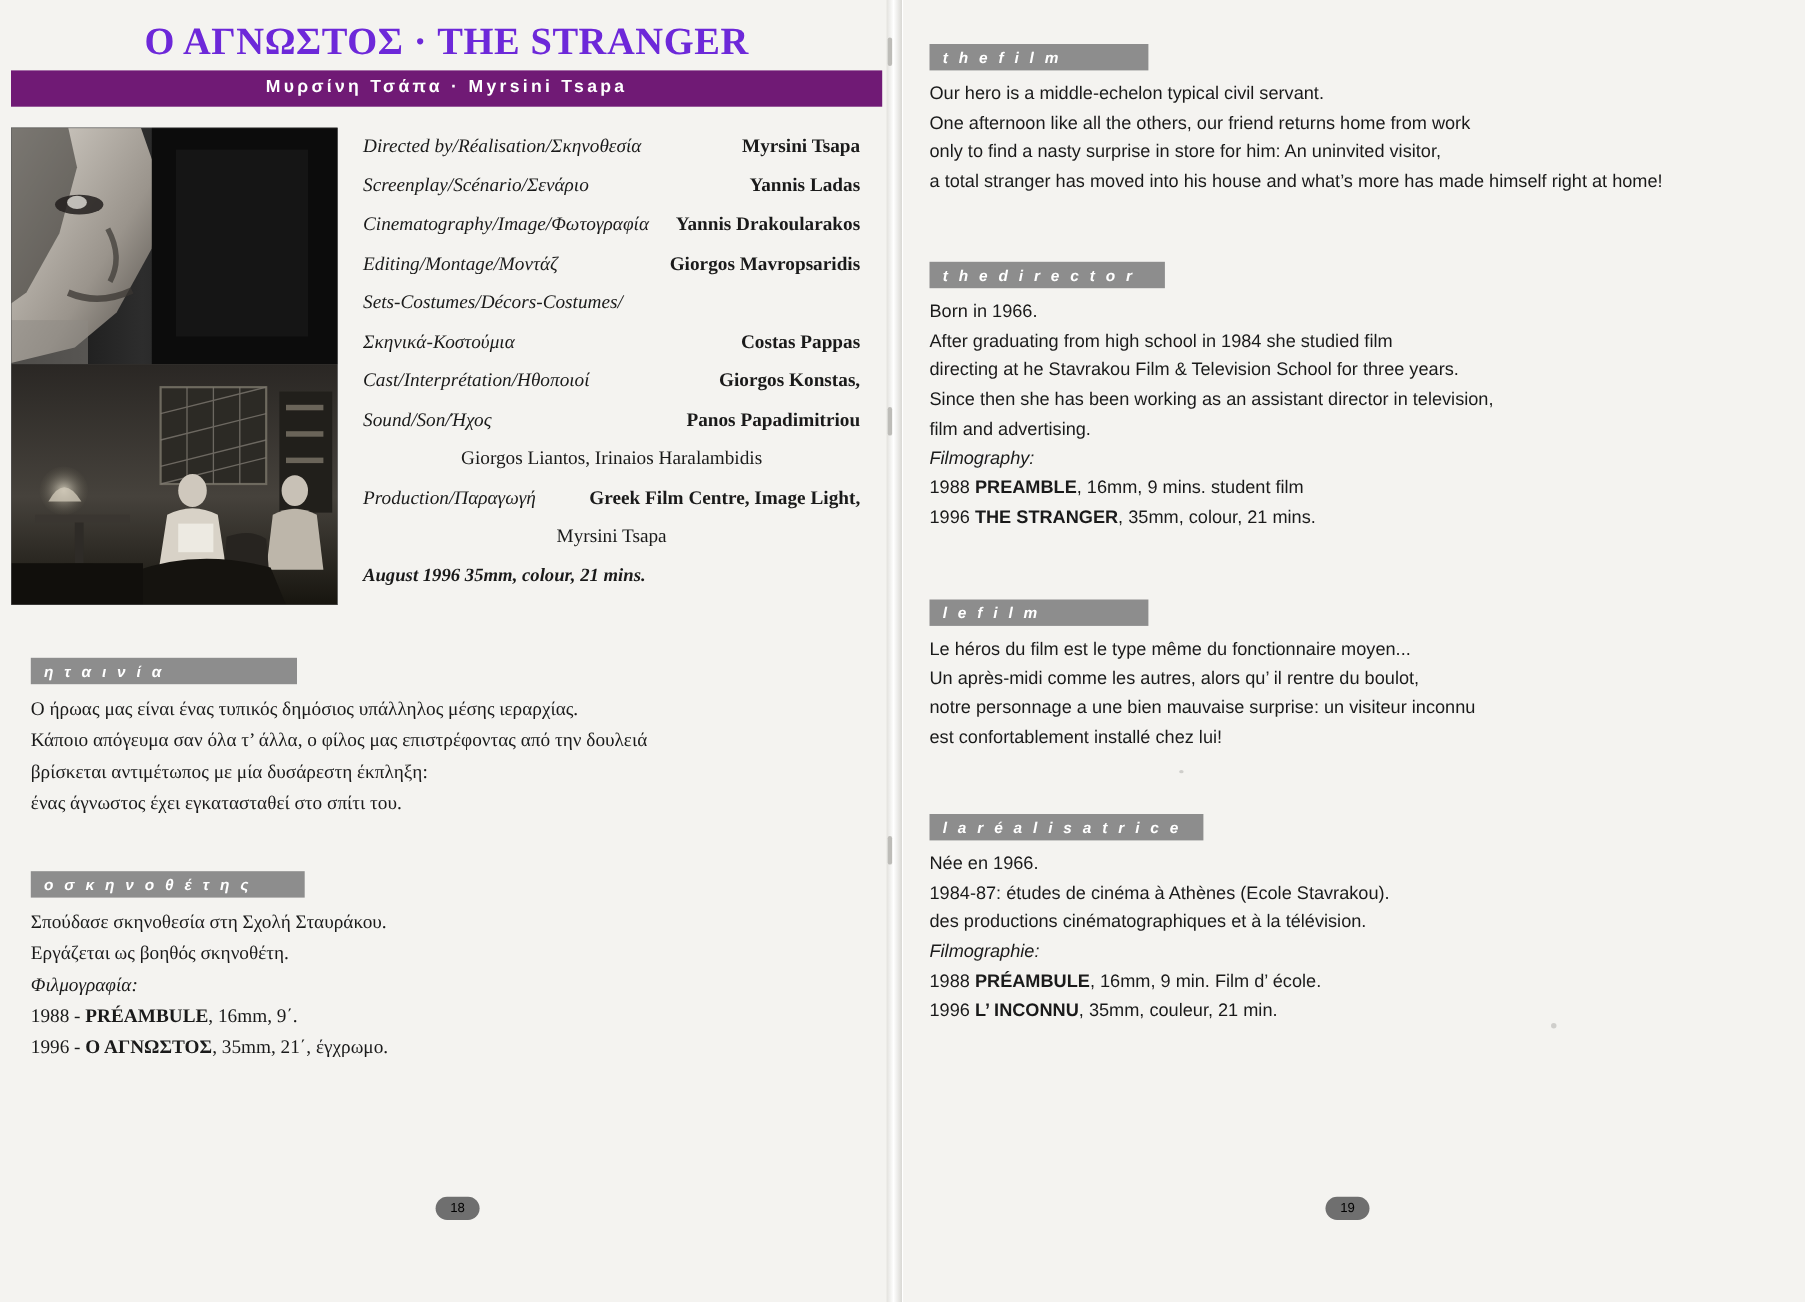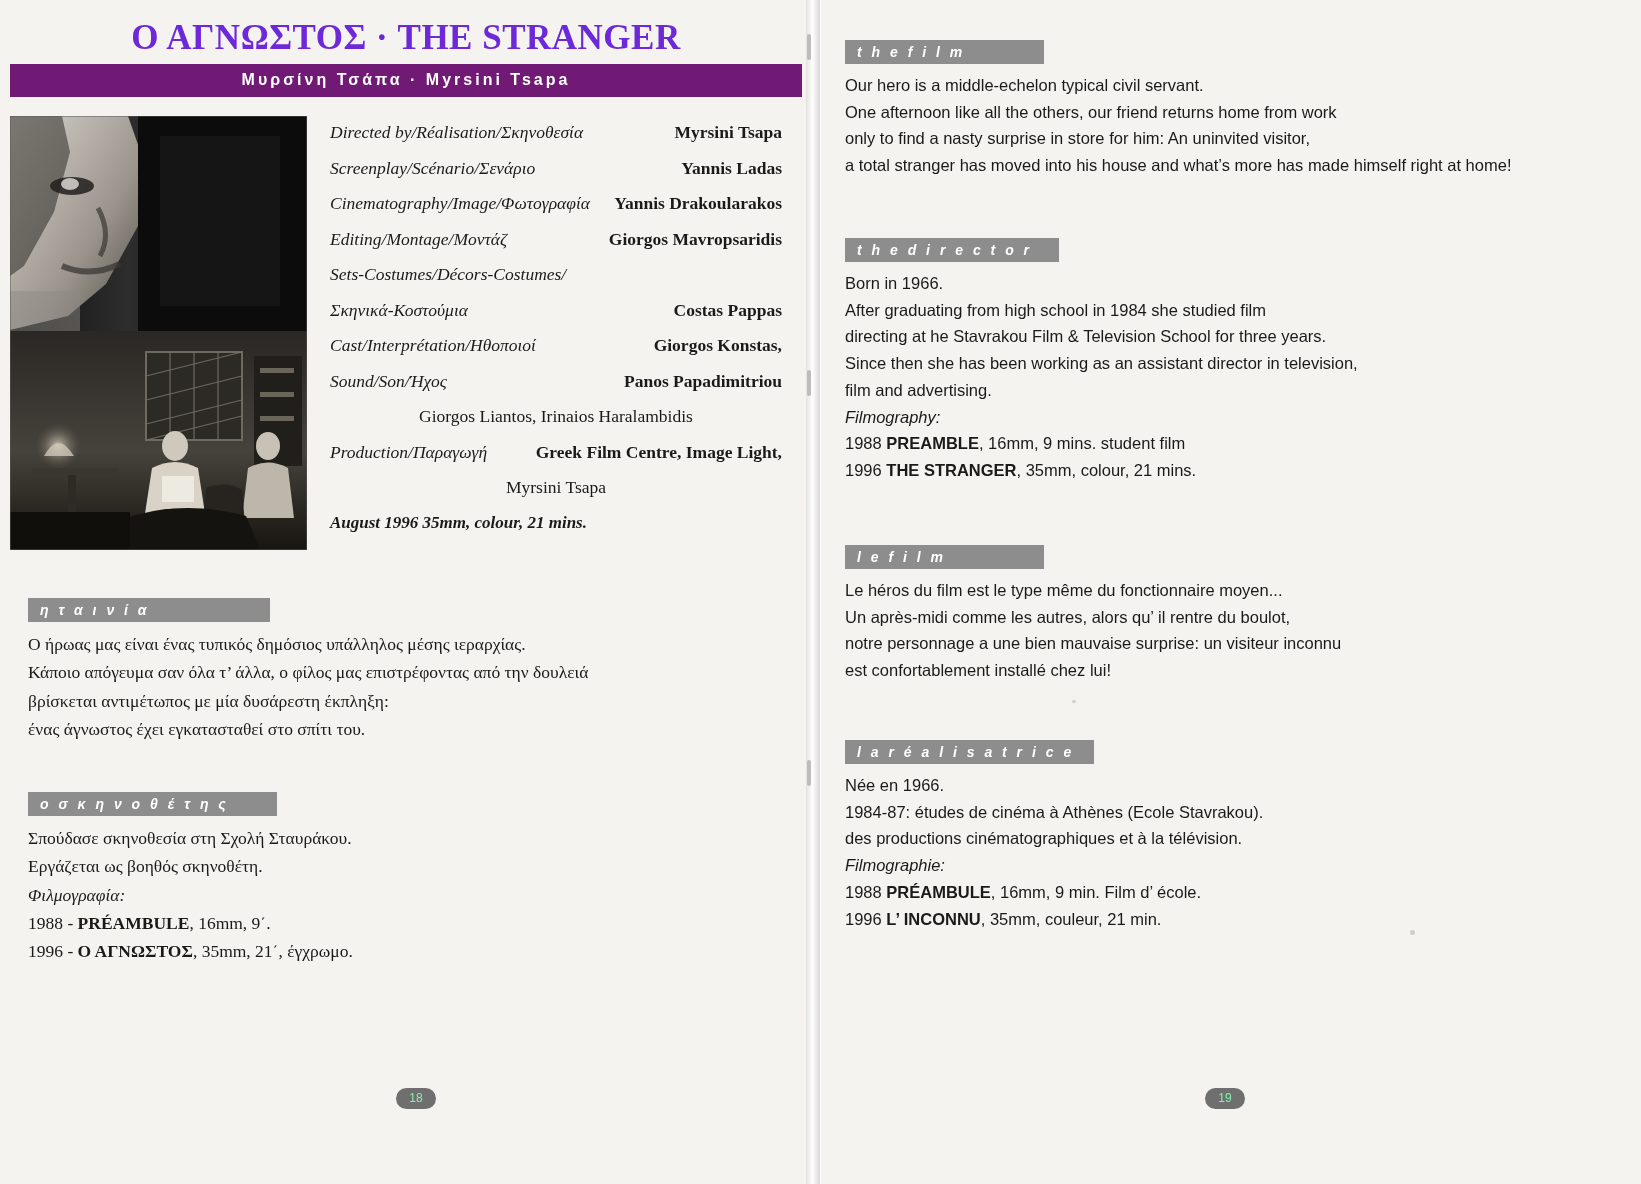--- a/index.html
+++ b/index.html
@@ -156,21 +156,21 @@
 
   .sans { font-family: "Liberation Sans", sans-serif; font-size: 16.5px; }
 
   
   .pagenum {
     position: absolute;
     width: 40px;
     height: 21px;
     border-radius: 11px;
     background: #6f6f6f;
-    color: #86efac;
+    color: #000000;
     font-family: "Liberation Sans", sans-serif;
     font-size: 12px;
     text-align: center;
     line-height: 21px;
   }
   .pagenum-left { left: 396px; top: 1088px; }
 
   .speck {
     position: absolute;
     background: #cfcecb;

